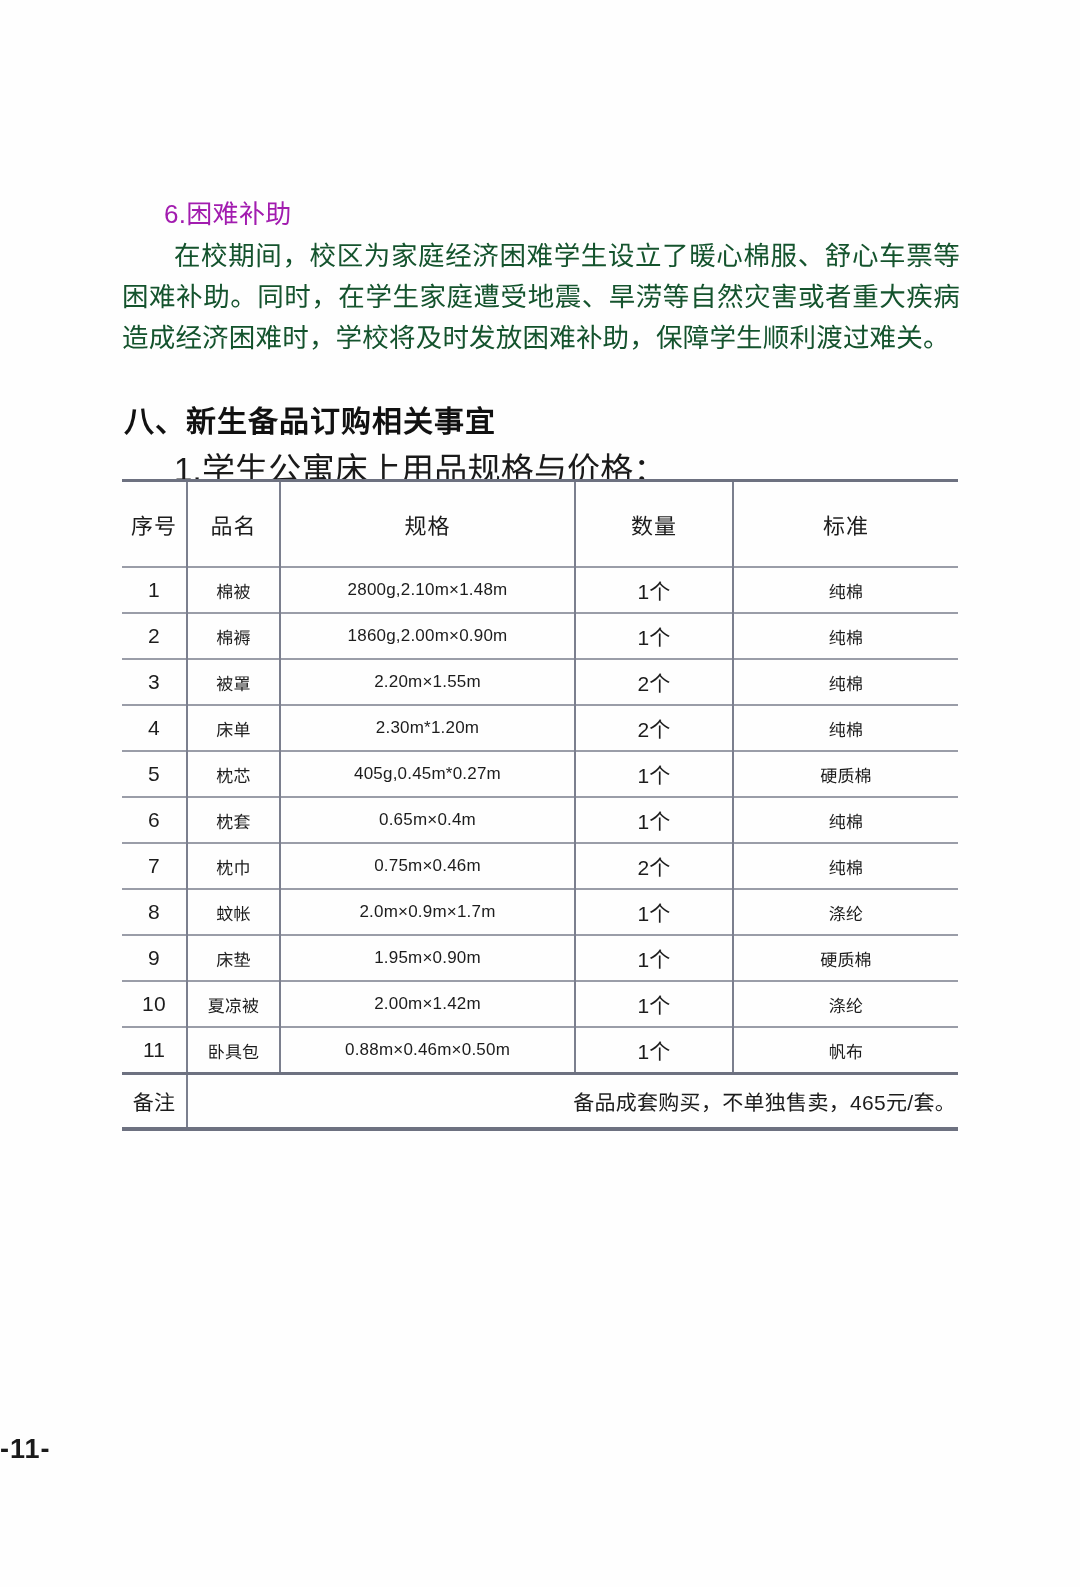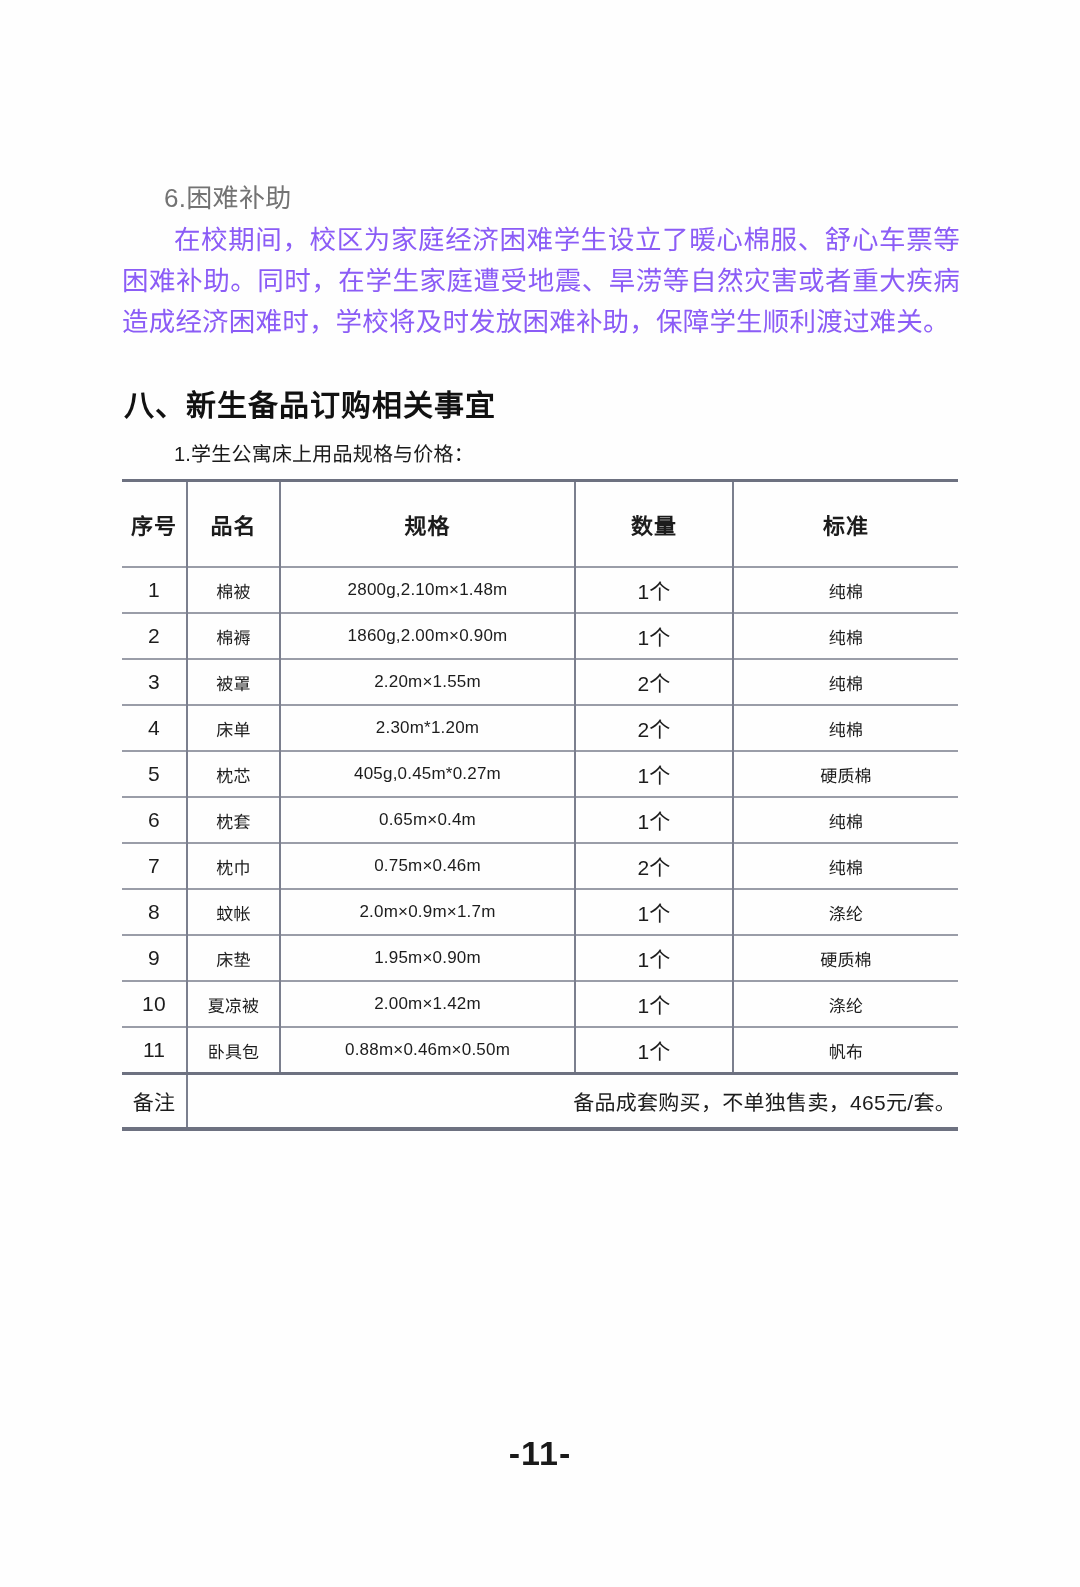--- a/index.html
+++ b/index.html
@@ -28,48 +28,49 @@
   .content {
     position: absolute;
     left: 122px;
     top: 178px;
     width: 838px;
   }
 
   .sub-heading {
     font-size: 26px;
     line-height: 40px;
-    color: #737373;
+    color: #a21caf;
     padding-left: 42px;
     letter-spacing: 0.3px;
+    margin-top: 16px;
   }
 
   .body-para {
     font-size: 26.5px;
     line-height: 41px;
-    color: #8b5cf6;
+    color: #14532d;
     text-align: justify;
     text-justify: inter-ideograph;
     text-indent: 52px;
     letter-spacing: 0.2px;
     margin-top: 2px;
   }
 
   .section-heading {
     font-size: 30px;
     font-weight: bold;
     line-height: 40px;
     color: #111111;
     padding-left: 2px;
     margin-top: 43px;
     letter-spacing: 1px;
   }
 
   .list-heading {
-    font-size: 20px;
+    font-size: 33px;
     line-height: 40px;
     color: #1a1a1a;
     padding-left: 52px;
     margin-top: 8px;
     letter-spacing: 0.2px;
   }
 
   
   .table-wrap {
     position: absolute;
@@ -100,21 +101,21 @@
     vertical-align: middle;
     padding: 0 2px;
     background: #fefefe;
   }
 
   table.spec-table tr > *:first-child { border-left: none; }
 
   table.spec-table thead th {
     height: 84px;
     font-size: 22px;
-    font-weight: bold;
+    font-weight: normal;
     border-top: 3.5px solid #6d7180;
     letter-spacing: 1px;
     text-align: center;
   }
 
   table.spec-table tbody td {
     height: 44px;
     font-size: 17px;
     letter-spacing: 0.2px;
   }
@@ -143,22 +144,22 @@
     height: 3.5px;
     background: #6d7180;
   }
 
   
   .page-number {
     position: absolute;
     left: 0;
     right: 0;
     top: 1434px;
-    text-align: center;
-    font-size: 34px;
+    text-align: left;
+    font-size: 27px;
     font-weight: bold;
     color: #1a1a1a;
     letter-spacing: 1px;
   }
 
   .watermark {
     position: absolute;
     right: 32px;
     top: 1580px;
     font-size: 26px;

